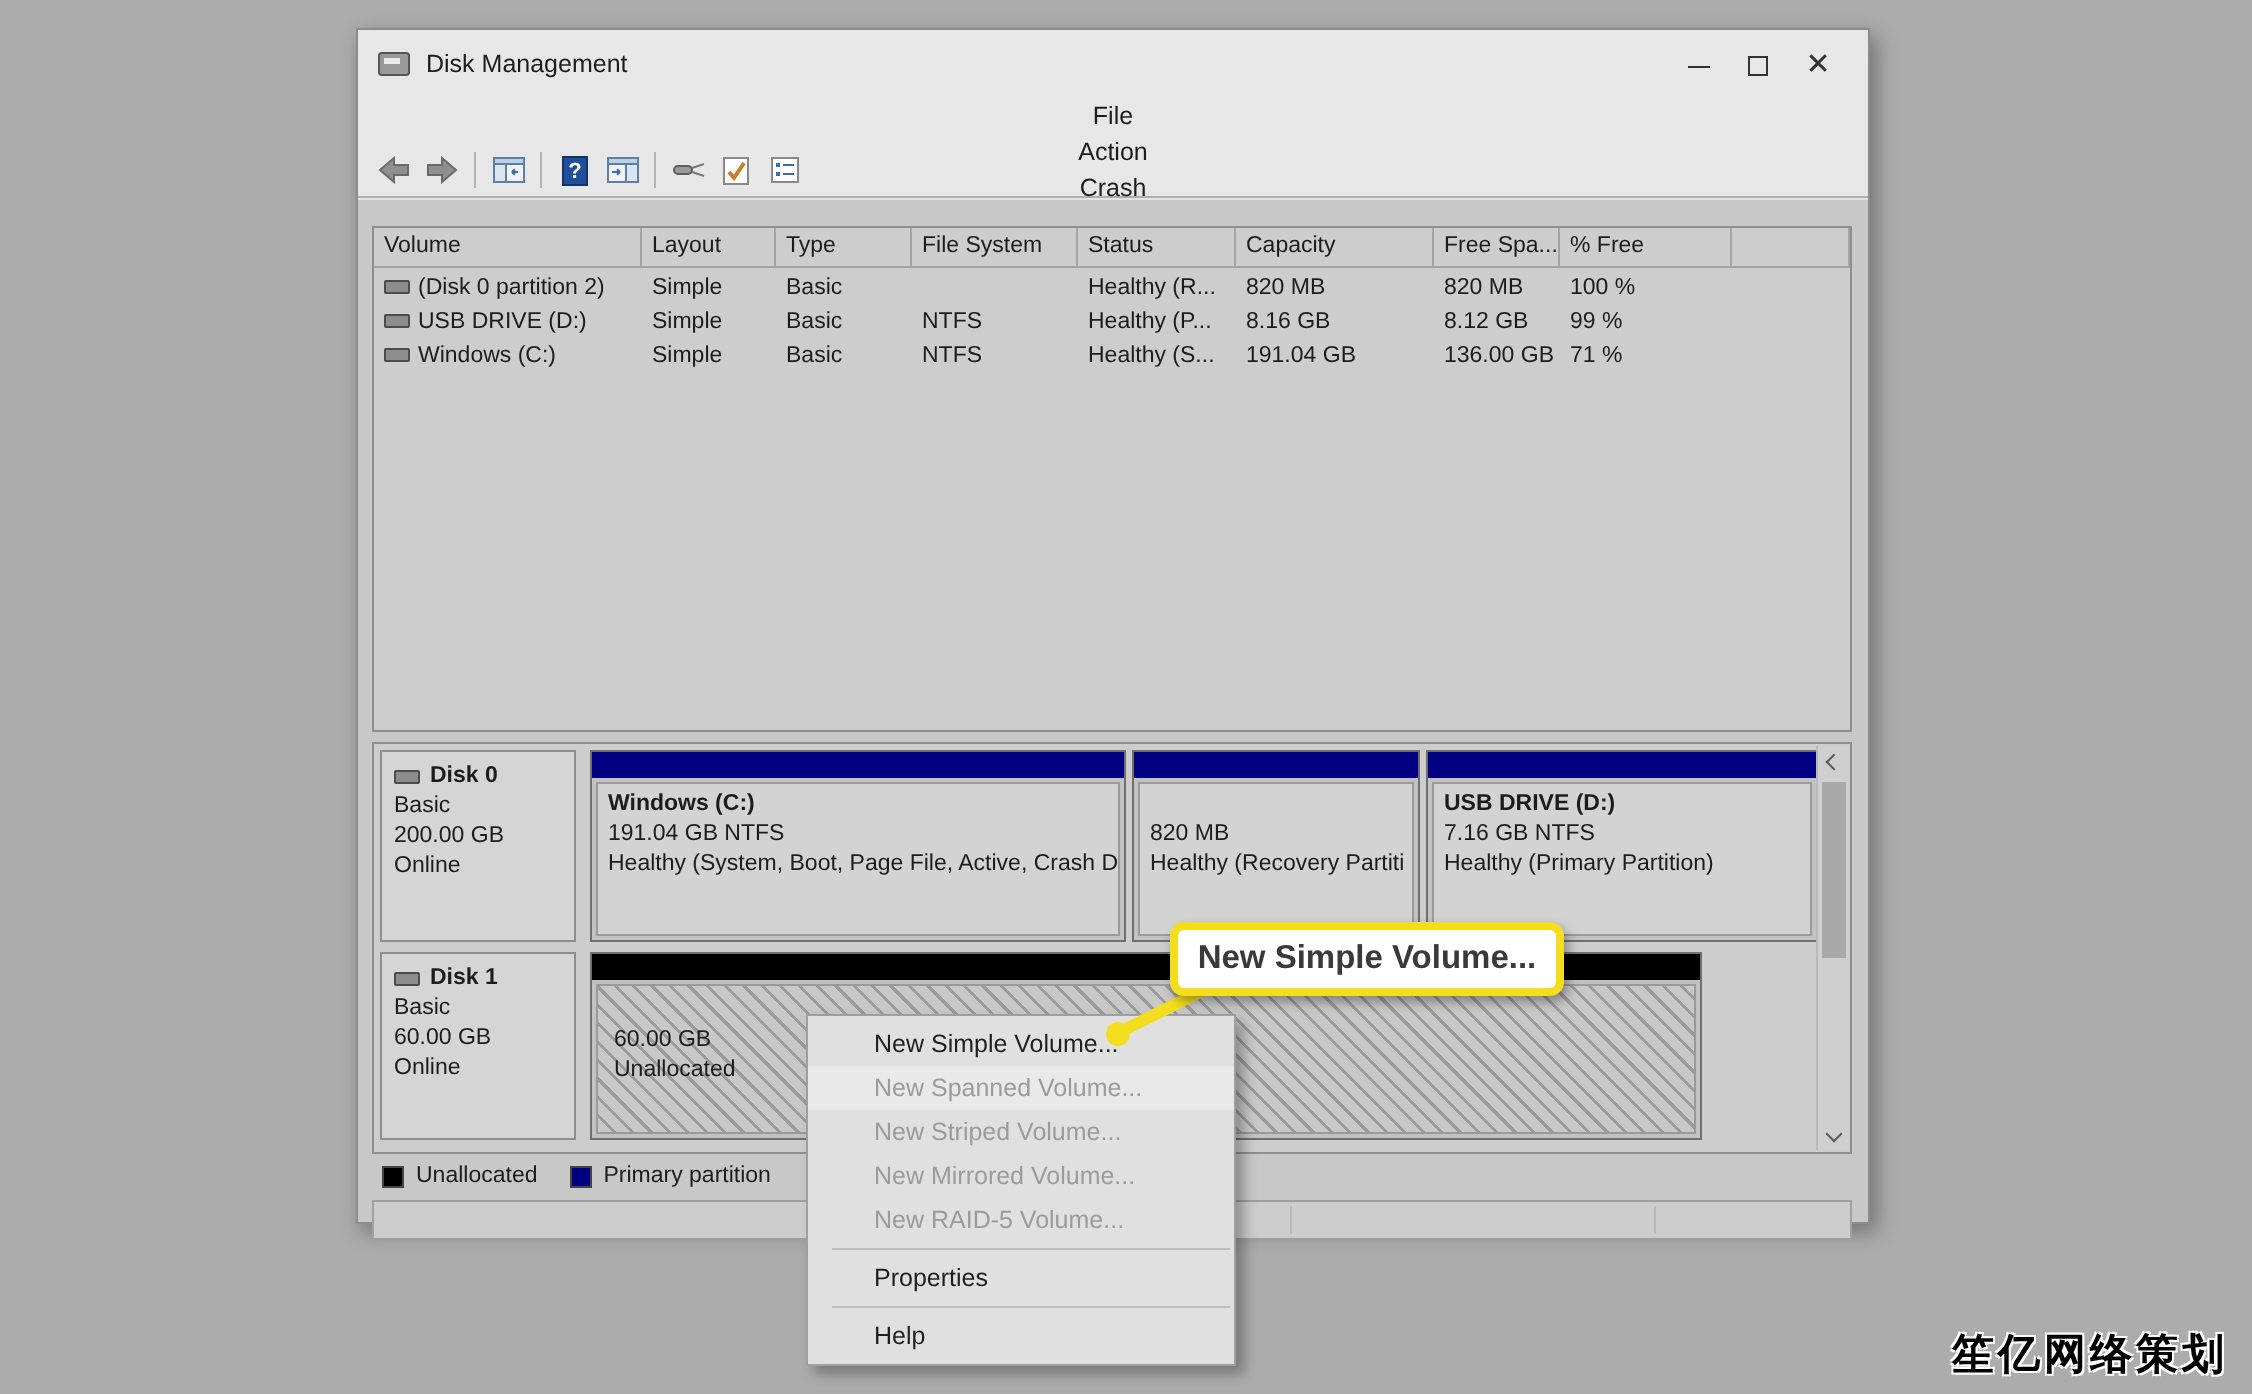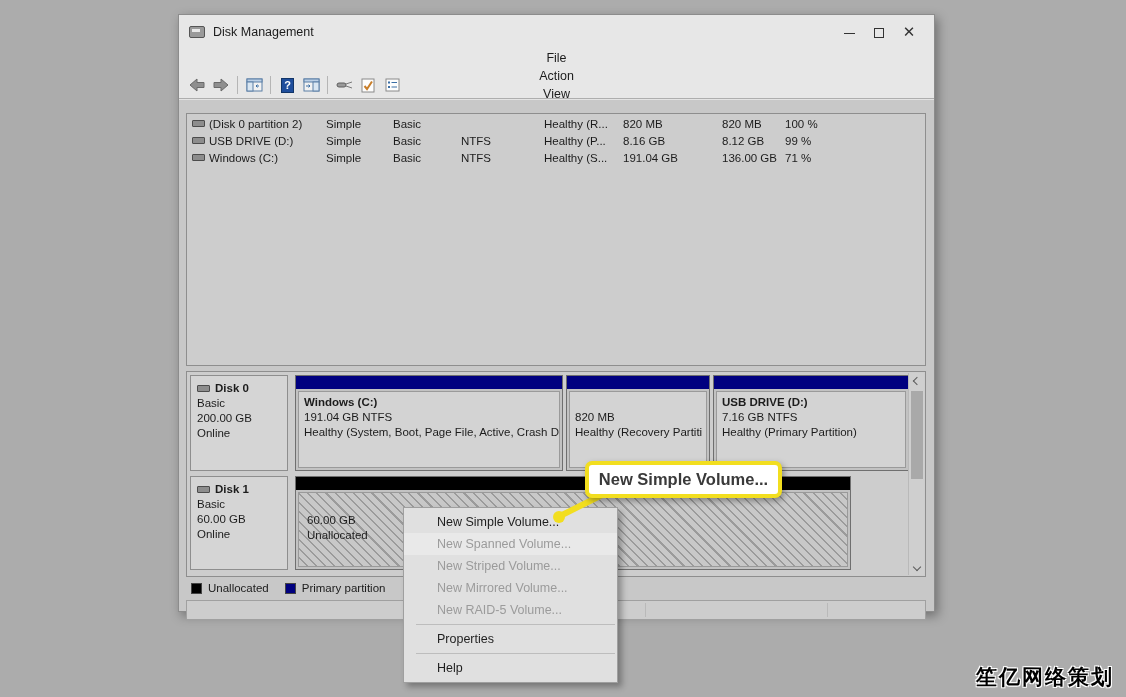--- a/index.html
+++ b/index.html
@@ -101,21 +101,21 @@
     <span class="title-text">Disk Management</span>
     <span class="tb-spacer"></span>
     <span class="win-btn"><span class="min-glyph"></span></span>
     <span class="win-btn"><span class="max-glyph"></span></span>
     <span class="win-btn close-glyph">✕</span>
   </div>
 
   <div class="menubar">
     <span class="menu-item">File</span>
     <span class="menu-item">Action</span>
-    <span class="menu-item">View</span>
+    <span class="menu-item">Crash</span>
     <span class="menu-item">Help</span>
   </div>
 
   <div class="toolbar">
     <span class="t-icon">
       <svg width="16" height="14" viewBox="0 0 16 14">
           <path d="M8 1 L1 7 L8 13 L8 9.5 L15 9.5 L15 4.5 L8 4.5 Z" fill="#8f8f8f" stroke="#6a6a6a"></path>
         </svg>
     </span>
     <span class="t-icon">
@@ -166,20 +166,31 @@
           <rect x="3" y="3.5" width="2" height="2" fill="#3a6ea5"></rect>
           <rect x="3" y="8" width="2" height="2" fill="#3a6ea5"></rect>
           <path d="M6.5 4.5 L12 4.5 M6.5 9 L12 9" stroke="#3a6ea5"></path>
         </svg>
     </span>
   </div>
 
   <div class="content">
 
     <div class="list-panel">
+      <div class="grid-row hdr">
+        <div class="cell">Volume</div>
+        <div class="cell">Layout</div>
+        <div class="cell">Type</div>
+        <div class="cell">File System</div>
+        <div class="cell">Status</div>
+        <div class="cell">Capacity</div>
+        <div class="cell">Free Spa...</div>
+        <div class="cell">% Free</div>
+        <div class="cell"></div>
+      </div>
 
       <div class="grid-row vrow">
         <div class="cell">
             <span class="drive-ic"></span>
             <span>(Disk 0 partition 2)</span>
           </div>
         <div class="cell">Simple</div>
         <div class="cell">Basic</div>
         <div class="cell"></div>
         <div class="cell">Healthy (R...</div>

